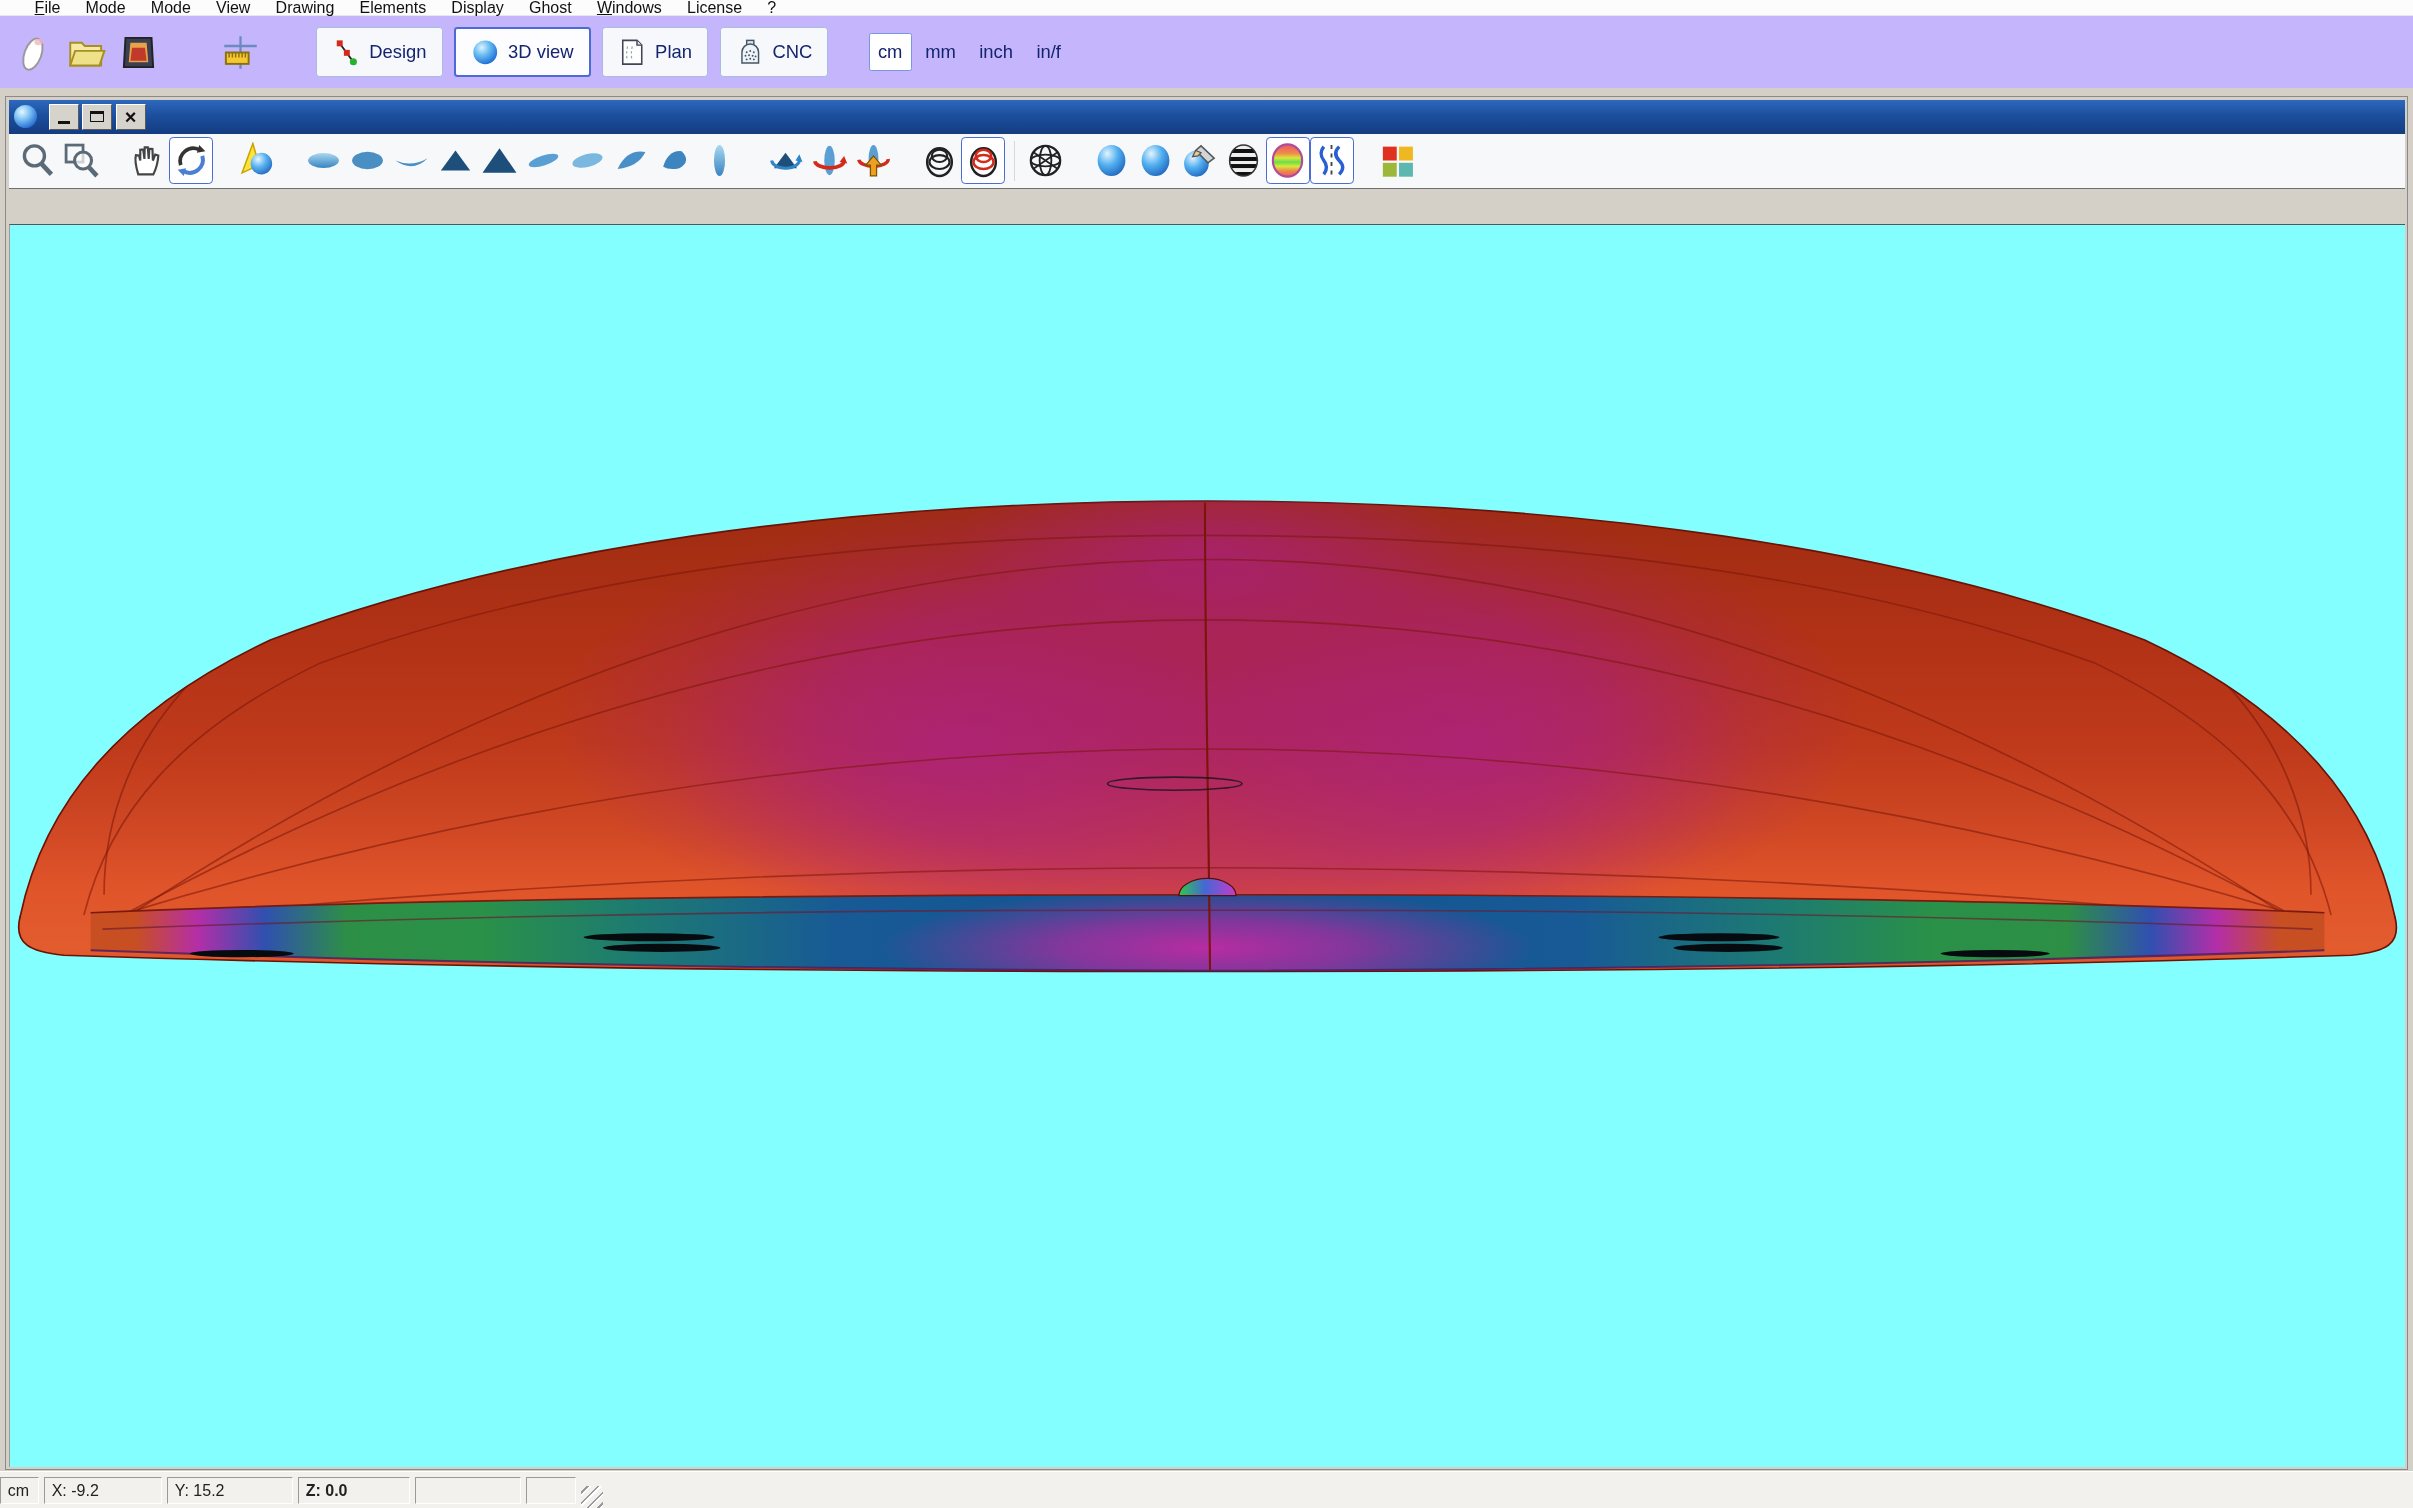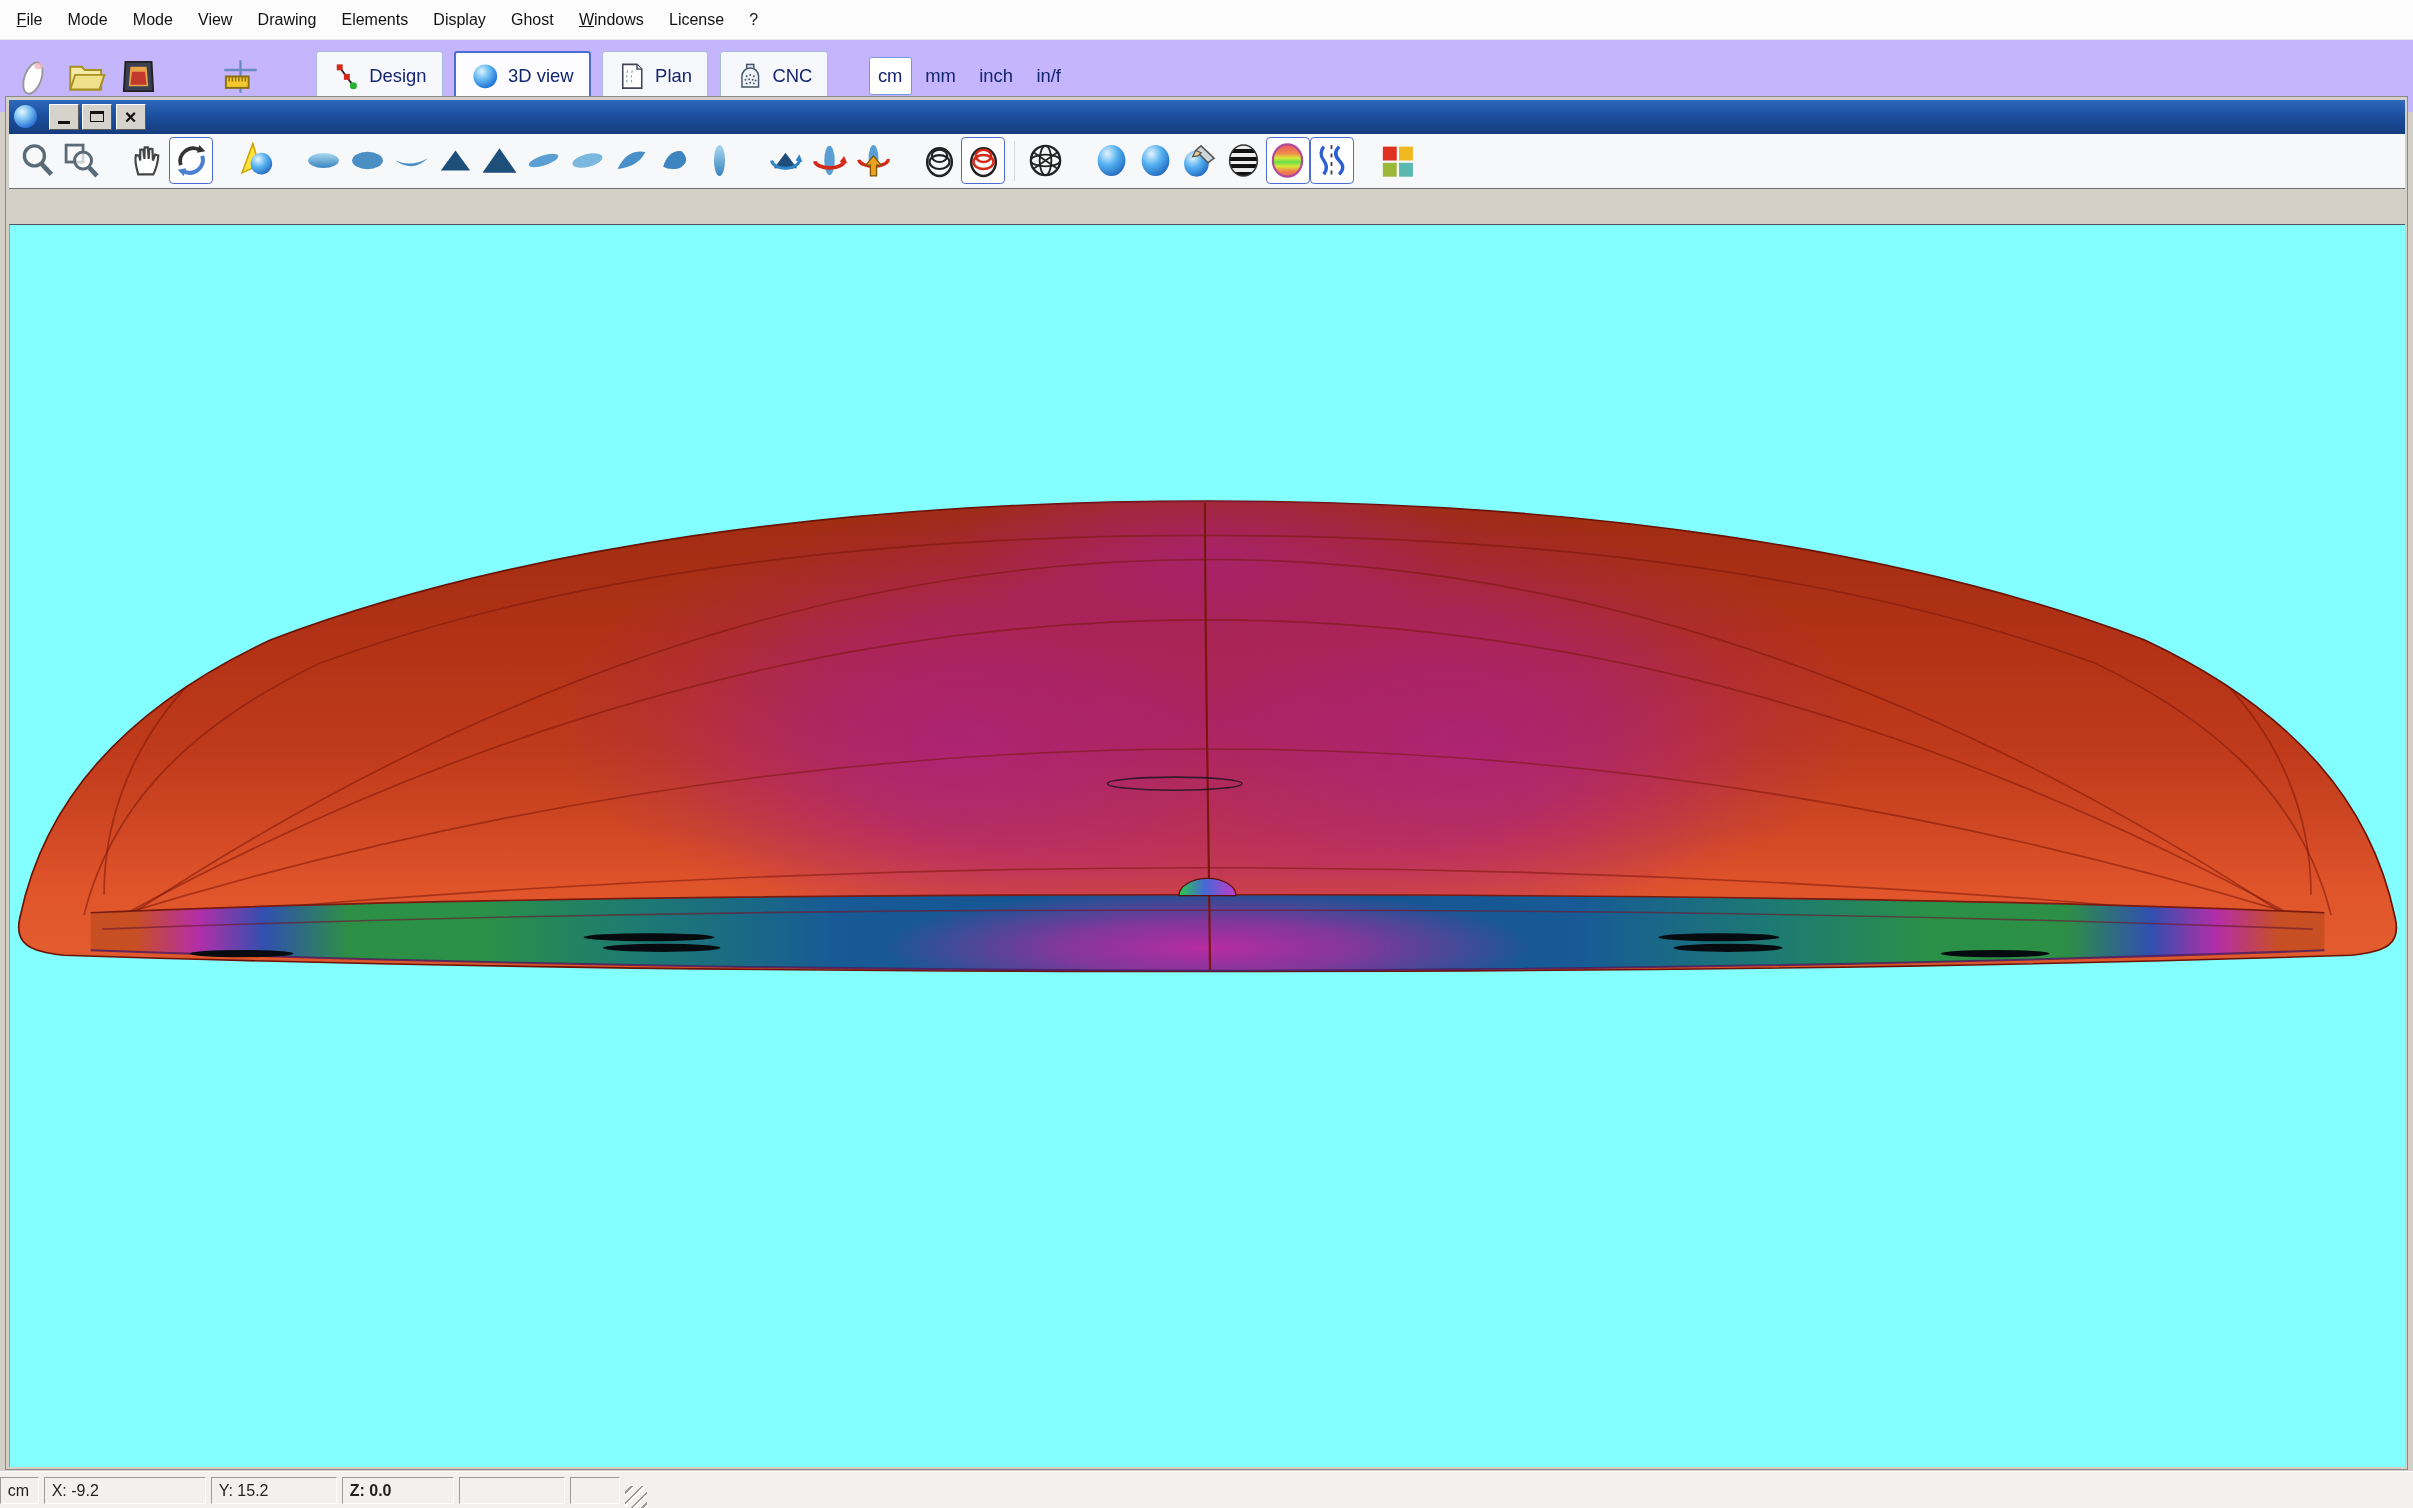--- a/index.html
+++ b/index.html
@@ -1,21 +1,21 @@
 <!DOCTYPE html>
 <html style="font-size:13.4px"><head>
 <meta charset="utf-8">
 <style>
   * { margin:0; padding:0; box-sizing:border-box; }
   html,body { width:2413px; height:1508px; overflow:hidden;
     font-family:"Liberation Sans", sans-serif; background:#d4d0c8; }
 
   
-  .menubar { height:40px; background:#fcfcfc; display:flex; align-items:center;
-    padding-left:4px; gap:0; border-bottom:0.8px solid #e8e8e8; }
+  .menubar { height:16px; background:#fcfcfc; display:flex; align-items:center;
+    padding-left:22px; gap:0; border-bottom:0.8px solid #e8e8e8; }
   .menu-item { font-size:16px; color:#111; padding:0 12.6px; cursor:default; }
   .menu-item.acc::first-letter { text-decoration:underline; }
 
   
   .toolbar { height:72px; background:#c4b5fd; display:flex; align-items:center;
     padding-left:8.4px; }
   .tb-icon { width:52px; height:52px; display:flex; align-items:center; justify-content:center; }
   .tb-icon svg { width:39px; height:39px; }
   .tb-gap { width:50px; }
   .tb-btn { height:50px; display:flex; align-items:center; gap:8.4px; padding:0 15px;
@@ -56,21 +56,21 @@
   .viewport { position:absolute; left:2.5px; right:2.5px; top:127px; bottom:2.5px;
     background:#84ffff; border-top:1.7px solid #555; border-left:1.7px solid #9a9a9a; }
   .viewport svg { width:100%; height:100%; display:block; }
 
   
   .statusbar { position:absolute; left:0; right:0; bottom:0; height:37px; background:#f2f1ee;
     display:flex; align-items:center; border-top:0.8px solid #ffffff; font-size:16px; color:#222; }
   .sb-help { flex:1; padding-left:8.4px; }
   .sb-box { border:0.8px solid #9a9a9a; border-right-color:#fff; border-bottom-color:#fff;
     height:27px; line-height:25px; padding:0 6.7px; margin-right:5px; background:#f2f1ee; color:#222; }
-  .sb-unit { width:39px; } .sb-x { width:162px; } .sb-y { width:126px; } .sb-z { width:112px;font-weight:bold; }
+  .sb-unit { width:39px; } .sb-x { width:118px; } .sb-y { width:126px; } .sb-z { width:112px;font-weight:bold; }
   .sb-e1 { width:106px; } .sb-e2 { width:50px; }
   .sb-grip { width:22px; height:22px; margin-right:1.7px; align-self:flex-end;
     background:repeating-linear-gradient(135deg, transparent 0 4.2px, #9a9a9a 4.2px 5.9px, #fff 5.9px 7.5px); }
 </style>
 </head>
 <body>
 
 <div class="menubar">
   <span class="menu-item acc">File</span>
   <span class="menu-item">Mode</span>

